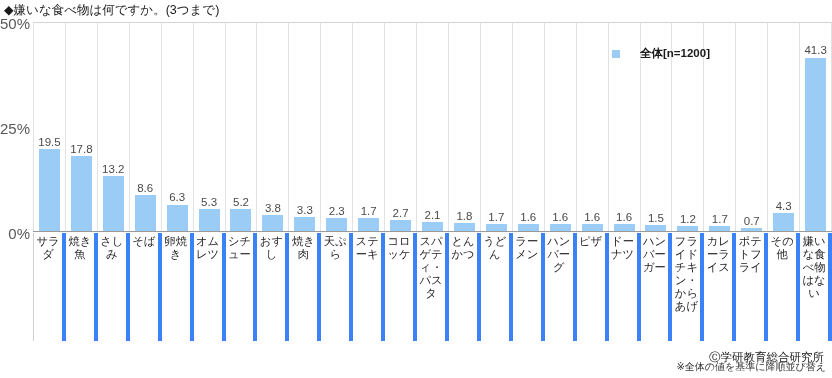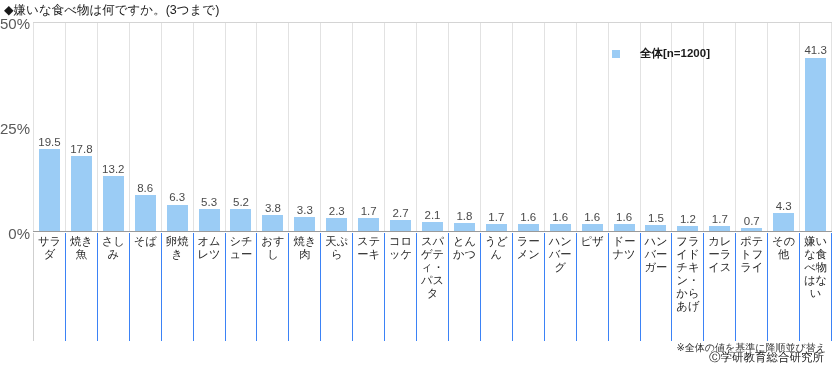--- a/index.html
+++ b/index.html
@@ -40,39 +40,39 @@
   }
   .bar-rect{
     width:21px;background:#9bccf5;
   }
   #labels-row{
     position:absolute;left:33px;top:211px;right:0;height:108px;
     display:flex;
   }
   .label-cell{
     flex:1 1 0;position:relative;
-    border-right:1px solid #3b82f6;box-sizing:border-box;
+    border-right:4px solid #3b82f6;box-sizing:border-box;
     display:flex;justify-content:center;padding-top:2px;
   }
   .label-cell:first-child{border-left:1px solid #cfcfcf;}
   .label-text{
     font-size:11.3px;color:#1f1f1f;line-height:1.16;
     text-align:center;word-break:break-all;
     max-width:24px;
   }
   #legend{
     position:absolute;left:612px;top:46px;
     display:flex;align-items:center;gap:20px;
   }
   #legend-swatch{
     width:8px;height:8px;background:#9bccf5;display:inline-block;
   }
   #legend-label{font-size:11.5px;font-weight:bold;color:#1a1a1a;white-space:nowrap;}
   #footnote{
-    position:absolute;right:6px;top:341px;
+    position:absolute;right:6px;top:360px;
     font-size:10px;color:#333;white-space:nowrap;margin-left:16px;
   }
   #copyright{
     position:absolute;right:8px;top:350px;
     font-size:11.5px;color:#1a1a1a;white-space:nowrap;
   }
 </style>
 </head>
 <body>
 

